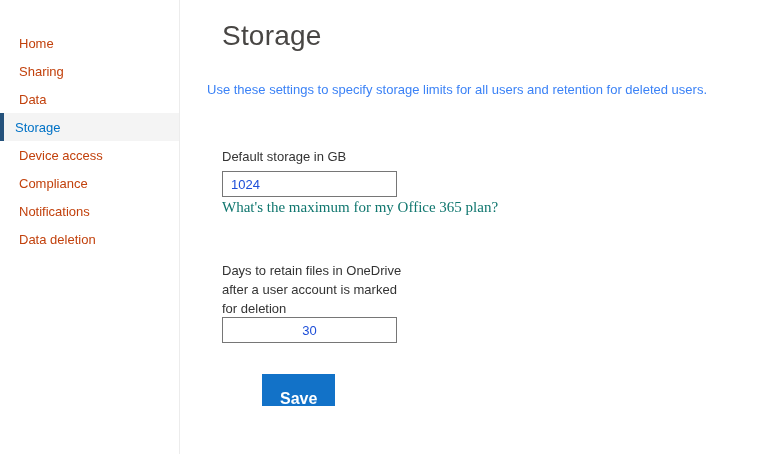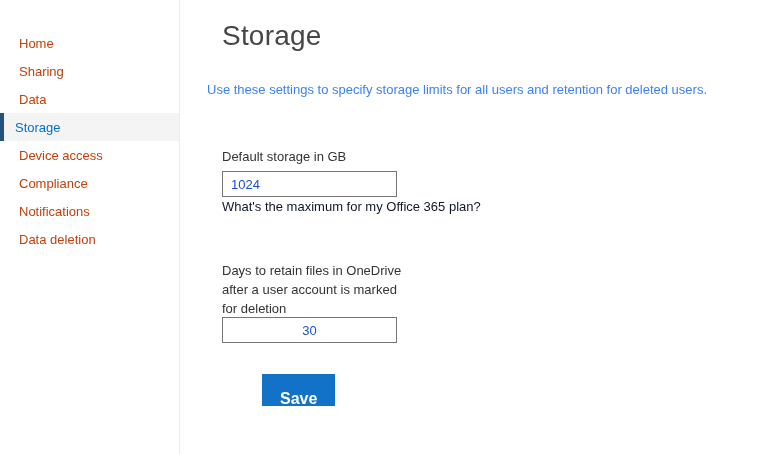--- a/index.html
+++ b/index.html
@@ -84,24 +84,25 @@
     padding: 0 8px;
     outline: none;
     border-radius: 0;
   }
   .input-storage { top: 171px; }
   .input-retention { top: 317px; text-align: center; }
 
   .help-link {
     position: absolute;
     left: 41px; top: 199px;
-    font-size: 13px;
-    color: #0f172a;
+    font-size: 15px;
+    color: #0f766e;
     text-decoration: none;
     cursor: pointer;
+    font-family: Liberation Serif, serif;
   }
 
   .save-button {
     position: absolute;
     left: 41px; top: 374px;
     min-width: 68px;
     height: 26px;
     padding: 16px 18px;
     background: #1272c8;
     color: #ffffff;

